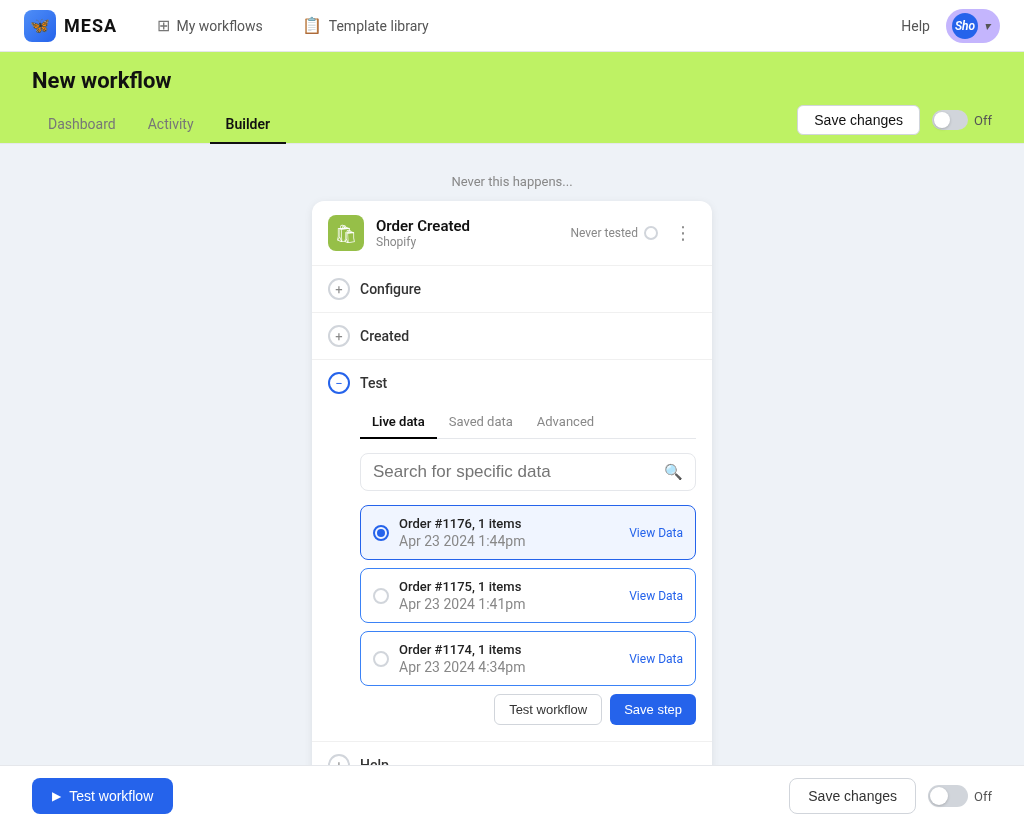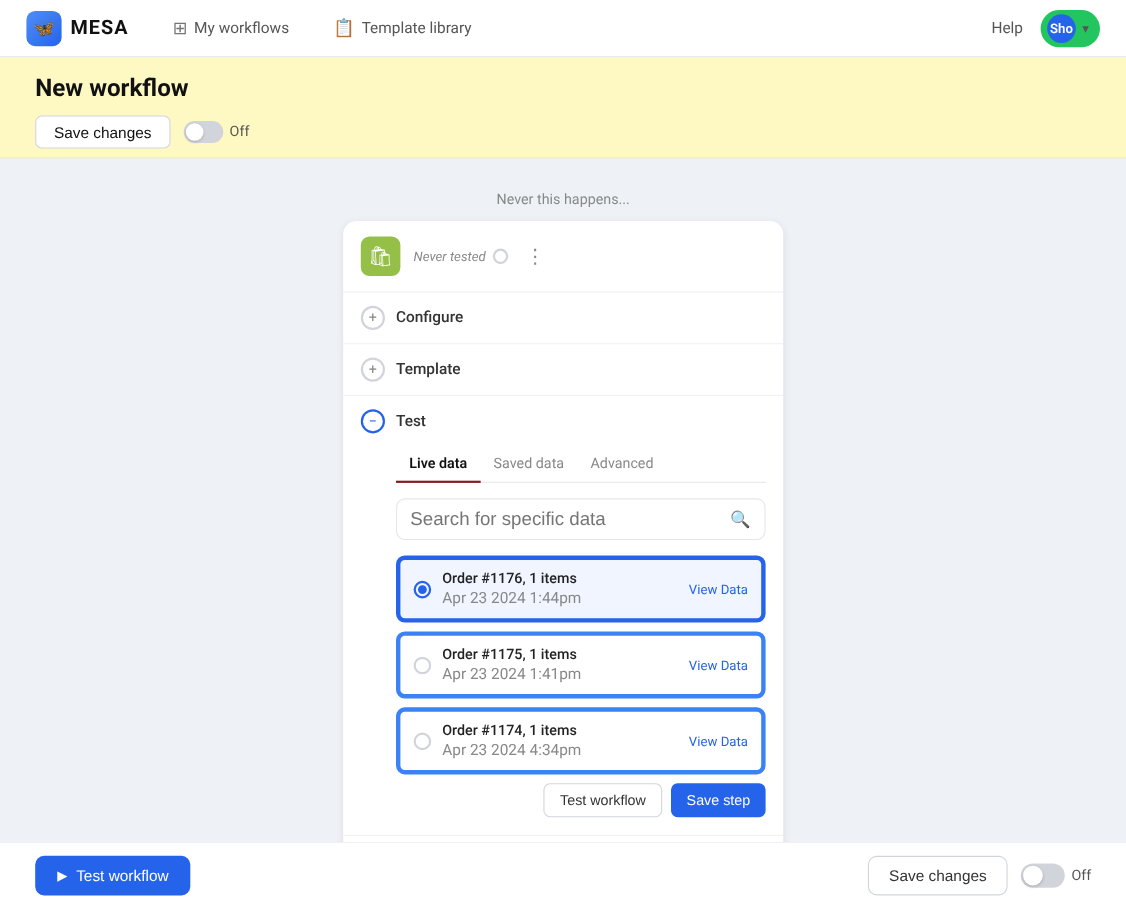--- a/index.html
+++ b/index.html
@@ -63,42 +63,43 @@
     }
     .help-link {
       font-size: 14px;
       color: #555;
       cursor: pointer;
     }
     .user-badge {
       display: flex;
       align-items: center;
       gap: 6px;
-      background: #22c55e;
+      background: #c4b5fd;
       border-radius: 20px;
       padding: 4px 10px 4px 6px;
       cursor: pointer;
+      font-style: italic;
     }
     .user-avatar {
       width: 26px;
       height: 26px;
       background: #2563eb;
       border-radius: 50%;
       color: white;
       font-size: 12px;
       font-weight: 600;
       display: flex;
       align-items: center;
       justify-content: center;
     }
     .chevron-down { font-size: 12px; color: #555; }
 
     
     .page-header {
-      background: #fef9c3;
+      background: #bef264;
       padding: 16px 32px 0 32px;
       border-bottom: 1px solid #e5e7eb;
     }
     .page-title {
       font-size: 22px;
       font-weight: 700;
       color: #111;
       margin-bottom: 12px;
     }
     .header-row {
@@ -210,21 +211,20 @@
     }
     .card-title-area { flex: 1; }
     .card-title { font-size: 15px; font-weight: 600; color: #111; }
     .card-subtitle { font-size: 12px; color: #888; }
     .card-status {
       display: flex;
       align-items: flex-end;
       gap: 6px;
       font-size: 12px;
       color: #888;
-      font-style: italic;
     }
     .status-dot {
       width: 14px;
       height: 14px;
       border-radius: 50%;
       border: 2px solid #d1d5db;
       background: #fff;
     }
     .more-btn {
       background: none;
@@ -282,21 +282,21 @@
       font-size: 13px;
       color: #888;
       padding: 8px 12px;
       cursor: pointer;
       border-bottom: 2px solid transparent;
       margin-bottom: -1px;
     }
     .inner-tab.active {
       color: #111;
       font-weight: 600;
-      border-bottom: 2px solid #7f1d1d;
+      border-bottom: 2px solid #000000;
     }
 
     .search-box {
       display: flex;
       align-items: center;
       border: 1px solid #e5e7eb;
       border-radius: 8px;
       padding: 8px 12px;
       gap: 8px;
       margin-bottom: 14px;
@@ -309,21 +309,21 @@
       flex: 1;
       background: transparent;
     }
     .search-icon { color: #aaa; font-size: 15px; }
 
     
     .order-item {
       display: flex;
       align-items: center;
       padding: 10px 12px;
-      border: 4px solid #3b82f6;
+      border: 1px solid #3b82f6;
       border-radius: 8px;
       margin-bottom: 8px;
       gap: 10px;
     }
     .order-item.selected {
       border-color: #2563eb;
       background: #f0f5ff;
     }
     .radio {
       width: 16px;
@@ -497,57 +497,66 @@
     <div class="user-badge">
       <div class="user-avatar">Sho</div>
       <span class="chevron-down">▾</span>
     </div>
   </div>
 </nav>
 
 <div class="page-header">
   <h1 class="page-title">New workflow</h1>
   <div class="header-row">
+    <div class="tabs">
+      <div class="tab">Dashboard</div>
+      <div class="tab">Activity</div>
+      <div class="tab active">Builder</div>
+    </div>
     <div class="header-actions">
       <button class="btn-save">Save changes</button>
       <div class="toggle-container">
         <div class="toggle">
           <div class="toggle-knob"></div>
         </div>
         <span class="toggle-label">Off</span>
       </div>
     </div>
   </div>
 </div>
 
 <div class="main-content">
   <div class="when-label">Never this happens...</div>
 
   <div class="workflow-card">
 
     <div class="card-header">
       <div class="shopify-icon">🛍</div>
+      <div class="card-title-area">
+        <div class="card-title">Order Created</div>
+        <div class="card-subtitle">Shopify</div>
+      </div>
       <div class="card-status">
         <span>Never tested</span>
         <div class="status-dot"></div>
       </div>
       <button class="more-btn">⋮</button>
     </div>
 
     <div class="accordion-item">
       <div class="accordion-header">
         <div class="accordion-icon">+</div>
         <span class="accordion-label">Configure</span>
       </div>
     </div>
 
     <div class="accordion-item">
       <div class="accordion-header">
         <div class="accordion-icon">+</div>
-        <span class="accordion-label">Template</span>
+        <span class="accordion-label">Created</span>
       </div>
     </div>
 
     <div class="accordion-item">
       <div class="accordion-header">
         <div class="accordion-icon minus">−</div>
         <span class="accordion-label">Test</span>
       </div>
       <div class="test-content">
 

